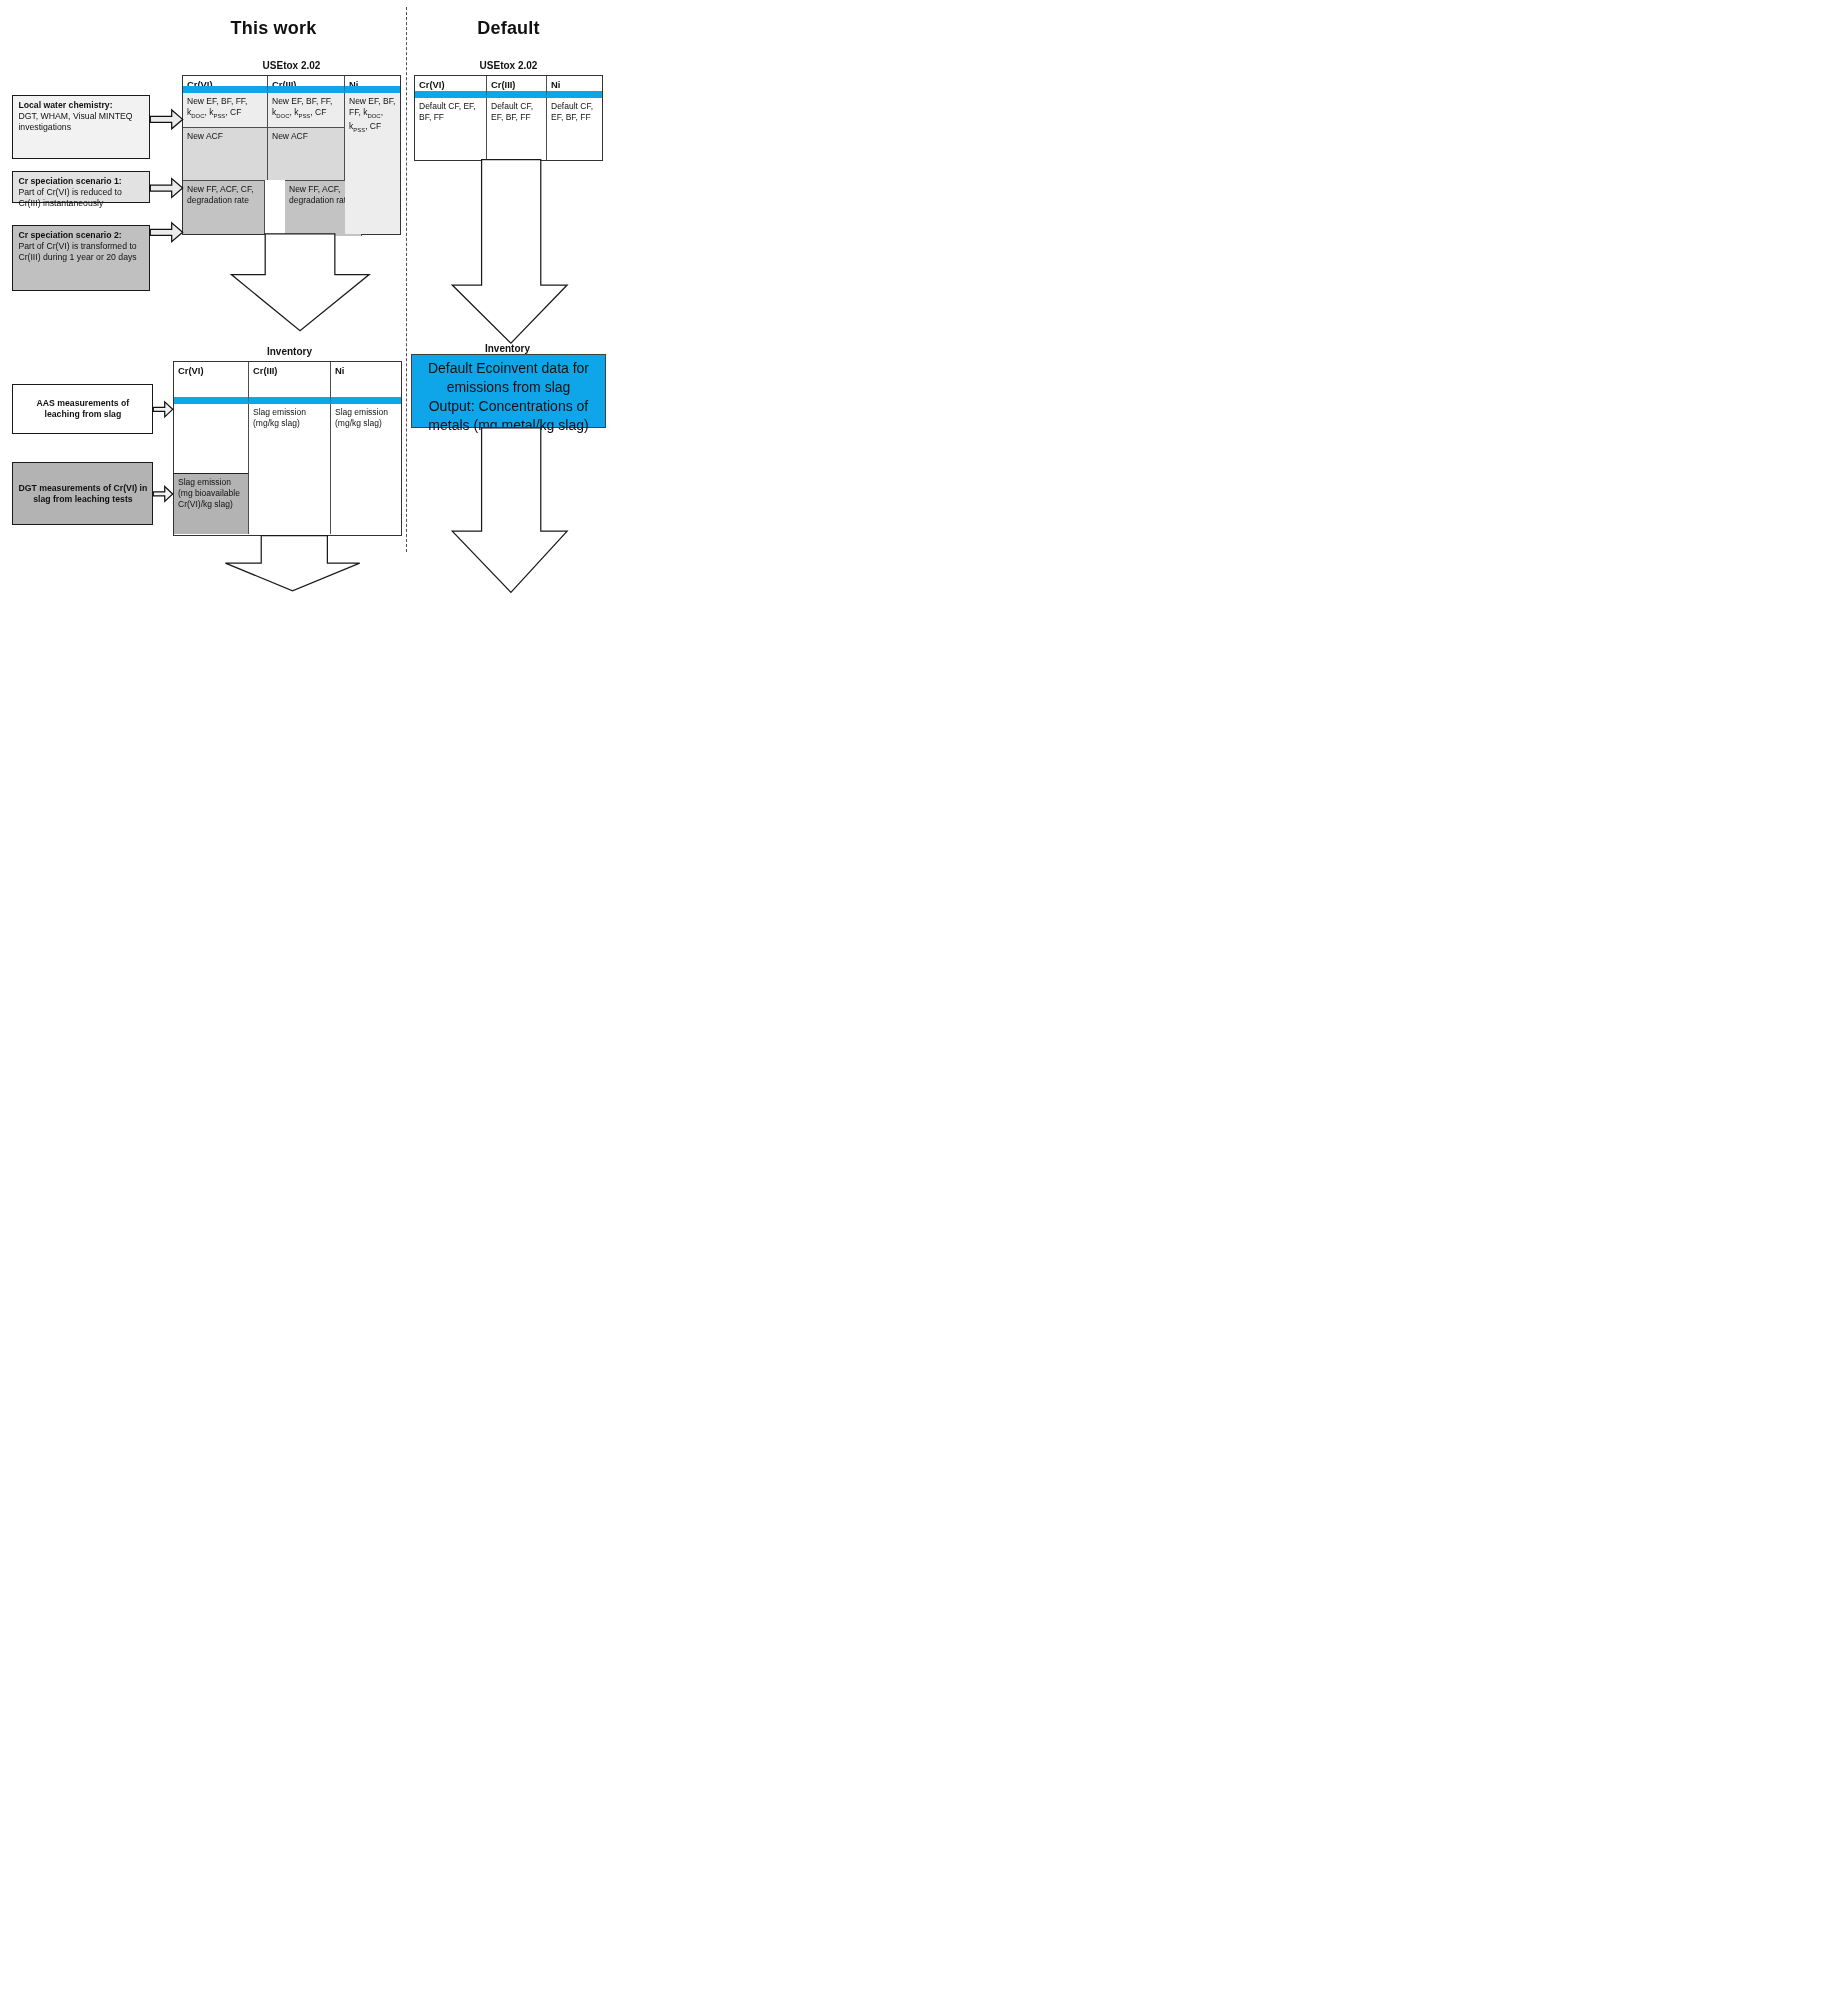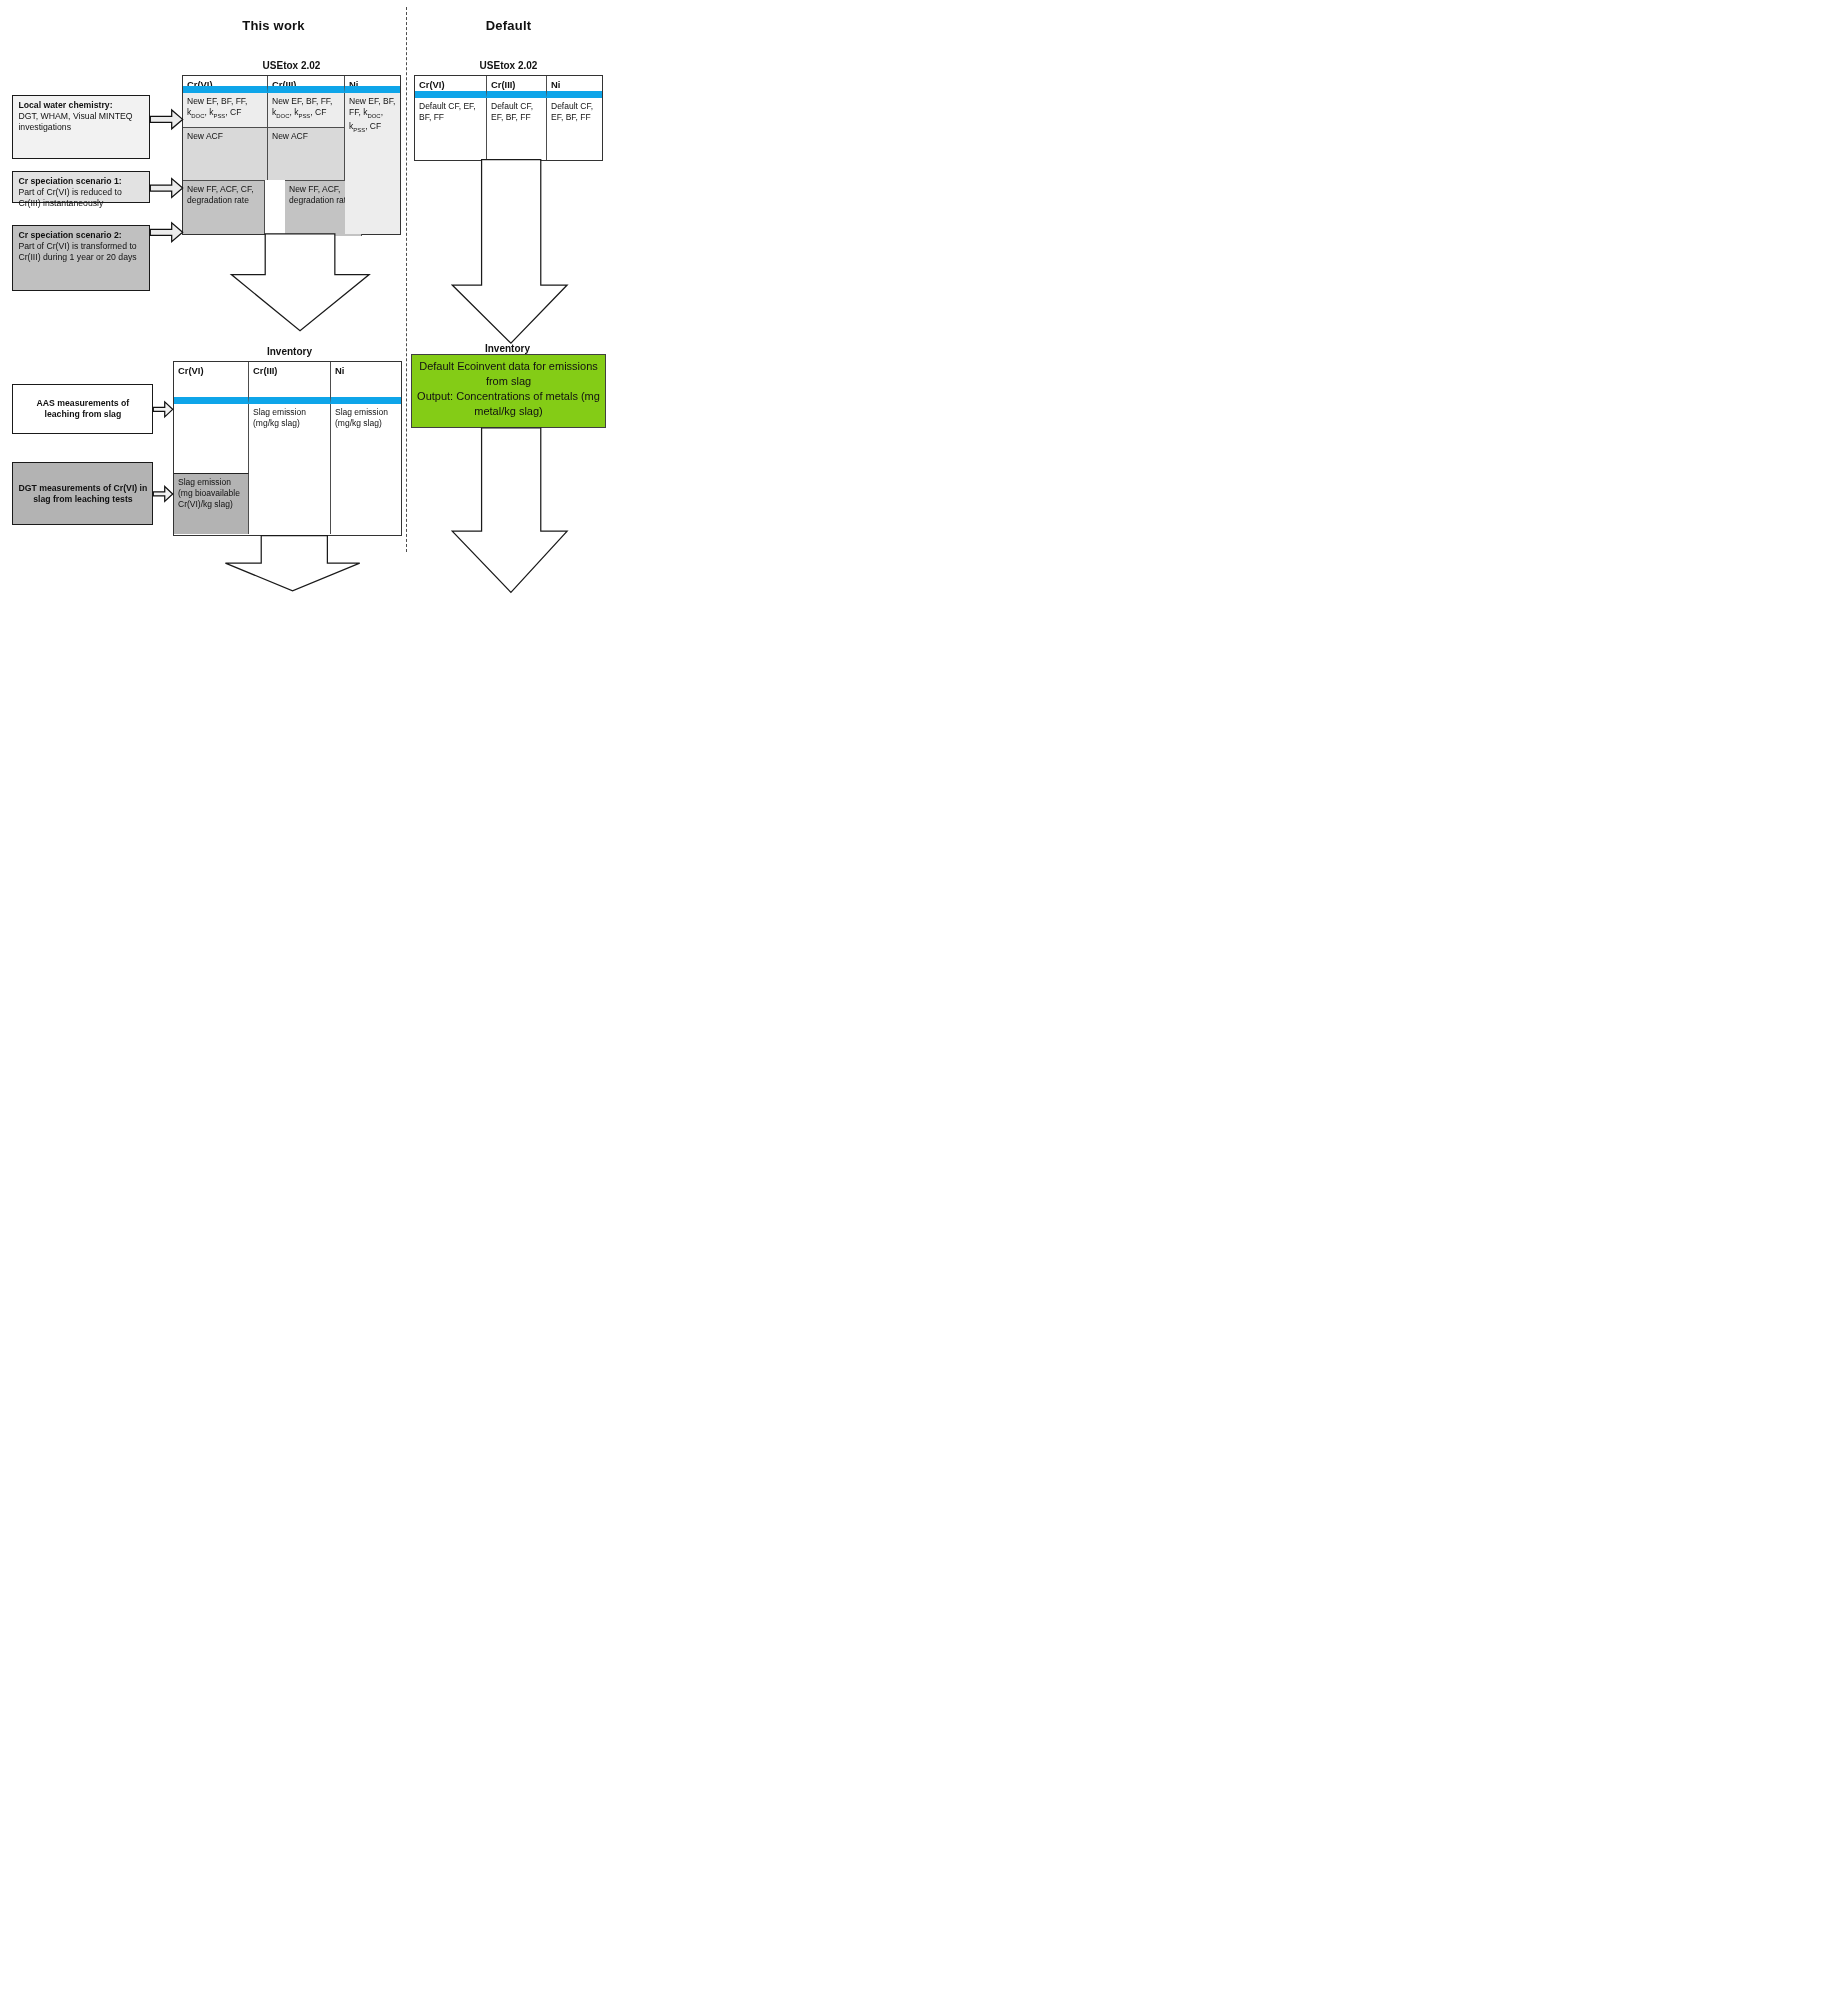--- a/index.html
+++ b/index.html
@@ -1,36 +1,36 @@
 <!DOCTYPE html>
 <html style="font-size:8px"><head>
 <meta charset="utf-8">
 <style>
   html,body{margin:0;padding:0;background:#ffffff;}
   body{font-family:"Liberation Sans", sans-serif; color:#111;}
   #stage{position:relative;width:610px;height:672px;background:#fff;overflow:hidden;}
   .abs{position:absolute;box-sizing:border-box;}
   .ctr{text-align:center;}
   
-  .sec-title{font-size:13px;font-weight:bold;letter-spacing:0.2px;}
+  .sec-title{font-size:18px;font-weight:bold;letter-spacing:0.2px;}
   .usetox-label,.inv-label{font-size:10px;font-weight:bold;}
   
   #divider{border-left:1.5px dashed #4d4d4d;width:0;}
   
   .tbl{border:1px solid #333;background:#fff;}
   .cell{position:absolute;box-sizing:border-box;font-size:8.5px;line-height:1.3;padding:3px 4px;overflow:hidden;}
   .hcell{font-weight:bold;font-size:9.4px;border-bottom:7px solid #0ea5e9;}
   .vline{border-right:1px solid #4d4d4d;}
   .tline{border-top:1px solid #4d4d4d;}
   
   .inbox{border:1.5px solid #1a1a1a;padding:4px 5px;font-size:8.7px;line-height:1.25;}
   .inbox .t{font-weight:bold;}
   .inbox-c{display:flex;align-items:center;justify-content:center;text-align:center;font-weight:bold;}
   
-  #inv-default-box{border:1px solid #404040;background:#84cc16;font-size:11px;line-height:1.35;text-align:center;padding:4px 3px;}
+  #inv-default-box{border:1px solid #404040;background:#0ea5e9;font-size:14px;line-height:1.35;text-align:center;padding:4px 3px;}
   
   #conclusion{border:1.5px solid #4d4d4d;background:linear-gradient(180deg,#f8f8f8 0%,#e8e8e8 45%,#cfcfcf 100%);
     box-shadow:inset 0 2px 0 #9a9a9a, inset 0 -2px 0 #8f8f8f;
     display:flex;align-items:center;justify-content:center;text-align:center;
     font-size:14.4px;font-weight:bold;line-height:1.5;}
   svg{position:absolute;left:0;top:0;}
   sub{font-size:70%;}
 </style>
 </head>
 <body>

